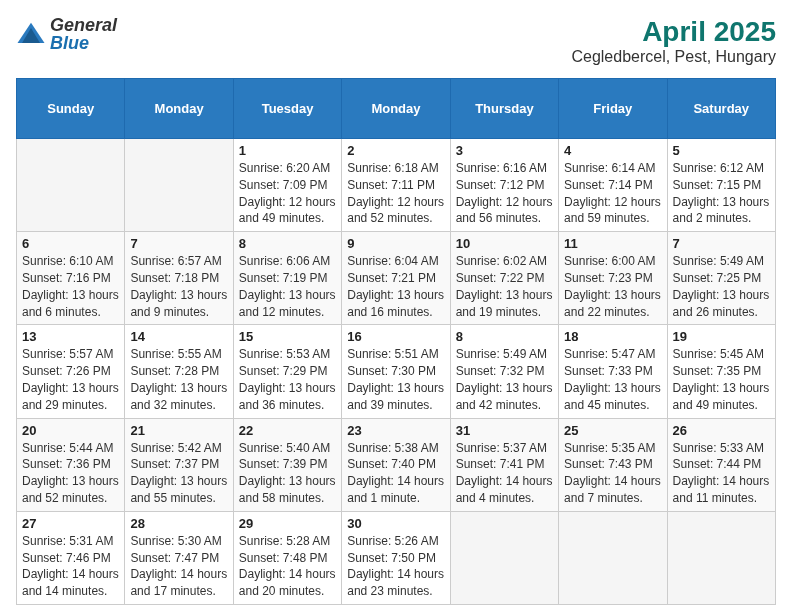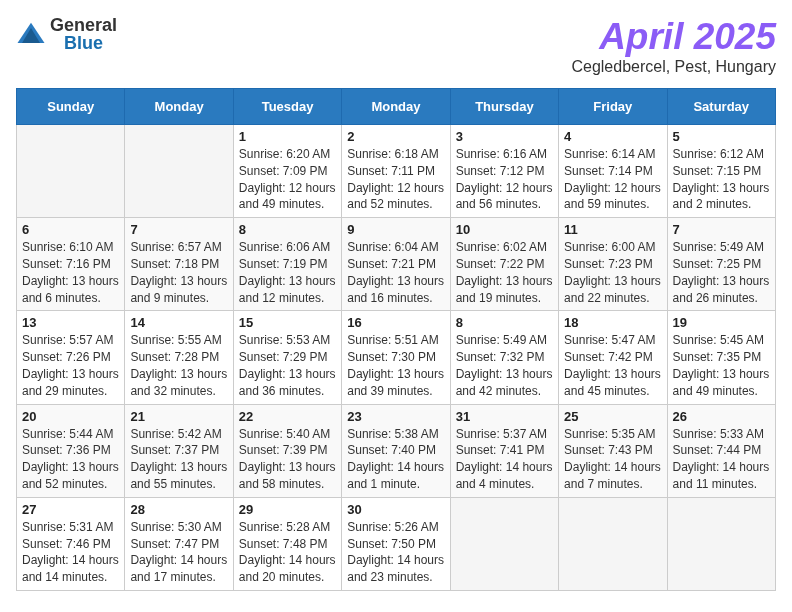--- a/index.html
+++ b/index.html
@@ -12,65 +12,64 @@
     }
     .header {
       display: flex;
       justify-content: space-between;
       align-items: flex-start;
       margin-bottom: 12px;
     }
     .logo {
       display: flex;
       align-items: center;
+      font-style: italic;
     }
     .logo-text {
       display: flex;
       flex-direction: column;
       line-height: 1;
     }
     .logo-general {
       font-size: 18px;
       font-weight: bold;
       color: #333;
     }
     .logo-blue {
       font-size: 18px;
       font-weight: bold;
       color: #1a6faf;
-      text-align: center;
     }
     .logo-icon {
       width: 30px;
       height: 30px;
       margin-right: 4px;
     }
     .title-section {
       text-align: right;
     }
     .main-title {
-      font-size: 37px;
-      font-weight: bold;
-      color: #8b5cf6;
-      font-style: italic;
+      font-size: 28px;
+      font-weight: bold;
+      color: #0f766e;
     }
     .subtitle {
       font-size: 16px;
       color: #333;
     }
     .calendar {
       width: 100%;
       border-collapse: collapse;
       border: 1px solid #ccc;
     }
     .calendar th {
       background-color: #2a7abf;
       color: #fff;
       text-align: center;
-      padding: 10px 4px;
+      padding: 22px 4px;
       font-size: 13px;
       font-weight: bold;
       border: 1px solid #1e6aaf;
     }
     .calendar td {
       vertical-align: top;
       padding: 4px 5px;
       border: 1px solid #ccc;
       width: 108px;
       min-height: 80px;
@@ -235,21 +234,21 @@
         </td>
         <td>
           <span class="day-number">8</span>
           <div class="day-info">Sunrise: 5:49 AM
 Sunset: 7:32 PM
 Daylight: 13 hours and 42 minutes.</div>
         </td>
         <td>
           <span class="day-number">18</span>
           <div class="day-info">Sunrise: 5:47 AM
-Sunset: 7:42 PM
+Sunset: 7:33 PM
 Daylight: 13 hours and 45 minutes.</div>
         </td>
         <td>
           <span class="day-number">19</span>
           <div class="day-info">Sunrise: 5:45 AM
 Sunset: 7:35 PM
 Daylight: 13 hours and 49 minutes.</div>
         </td>
       </tr>
       <tr>

